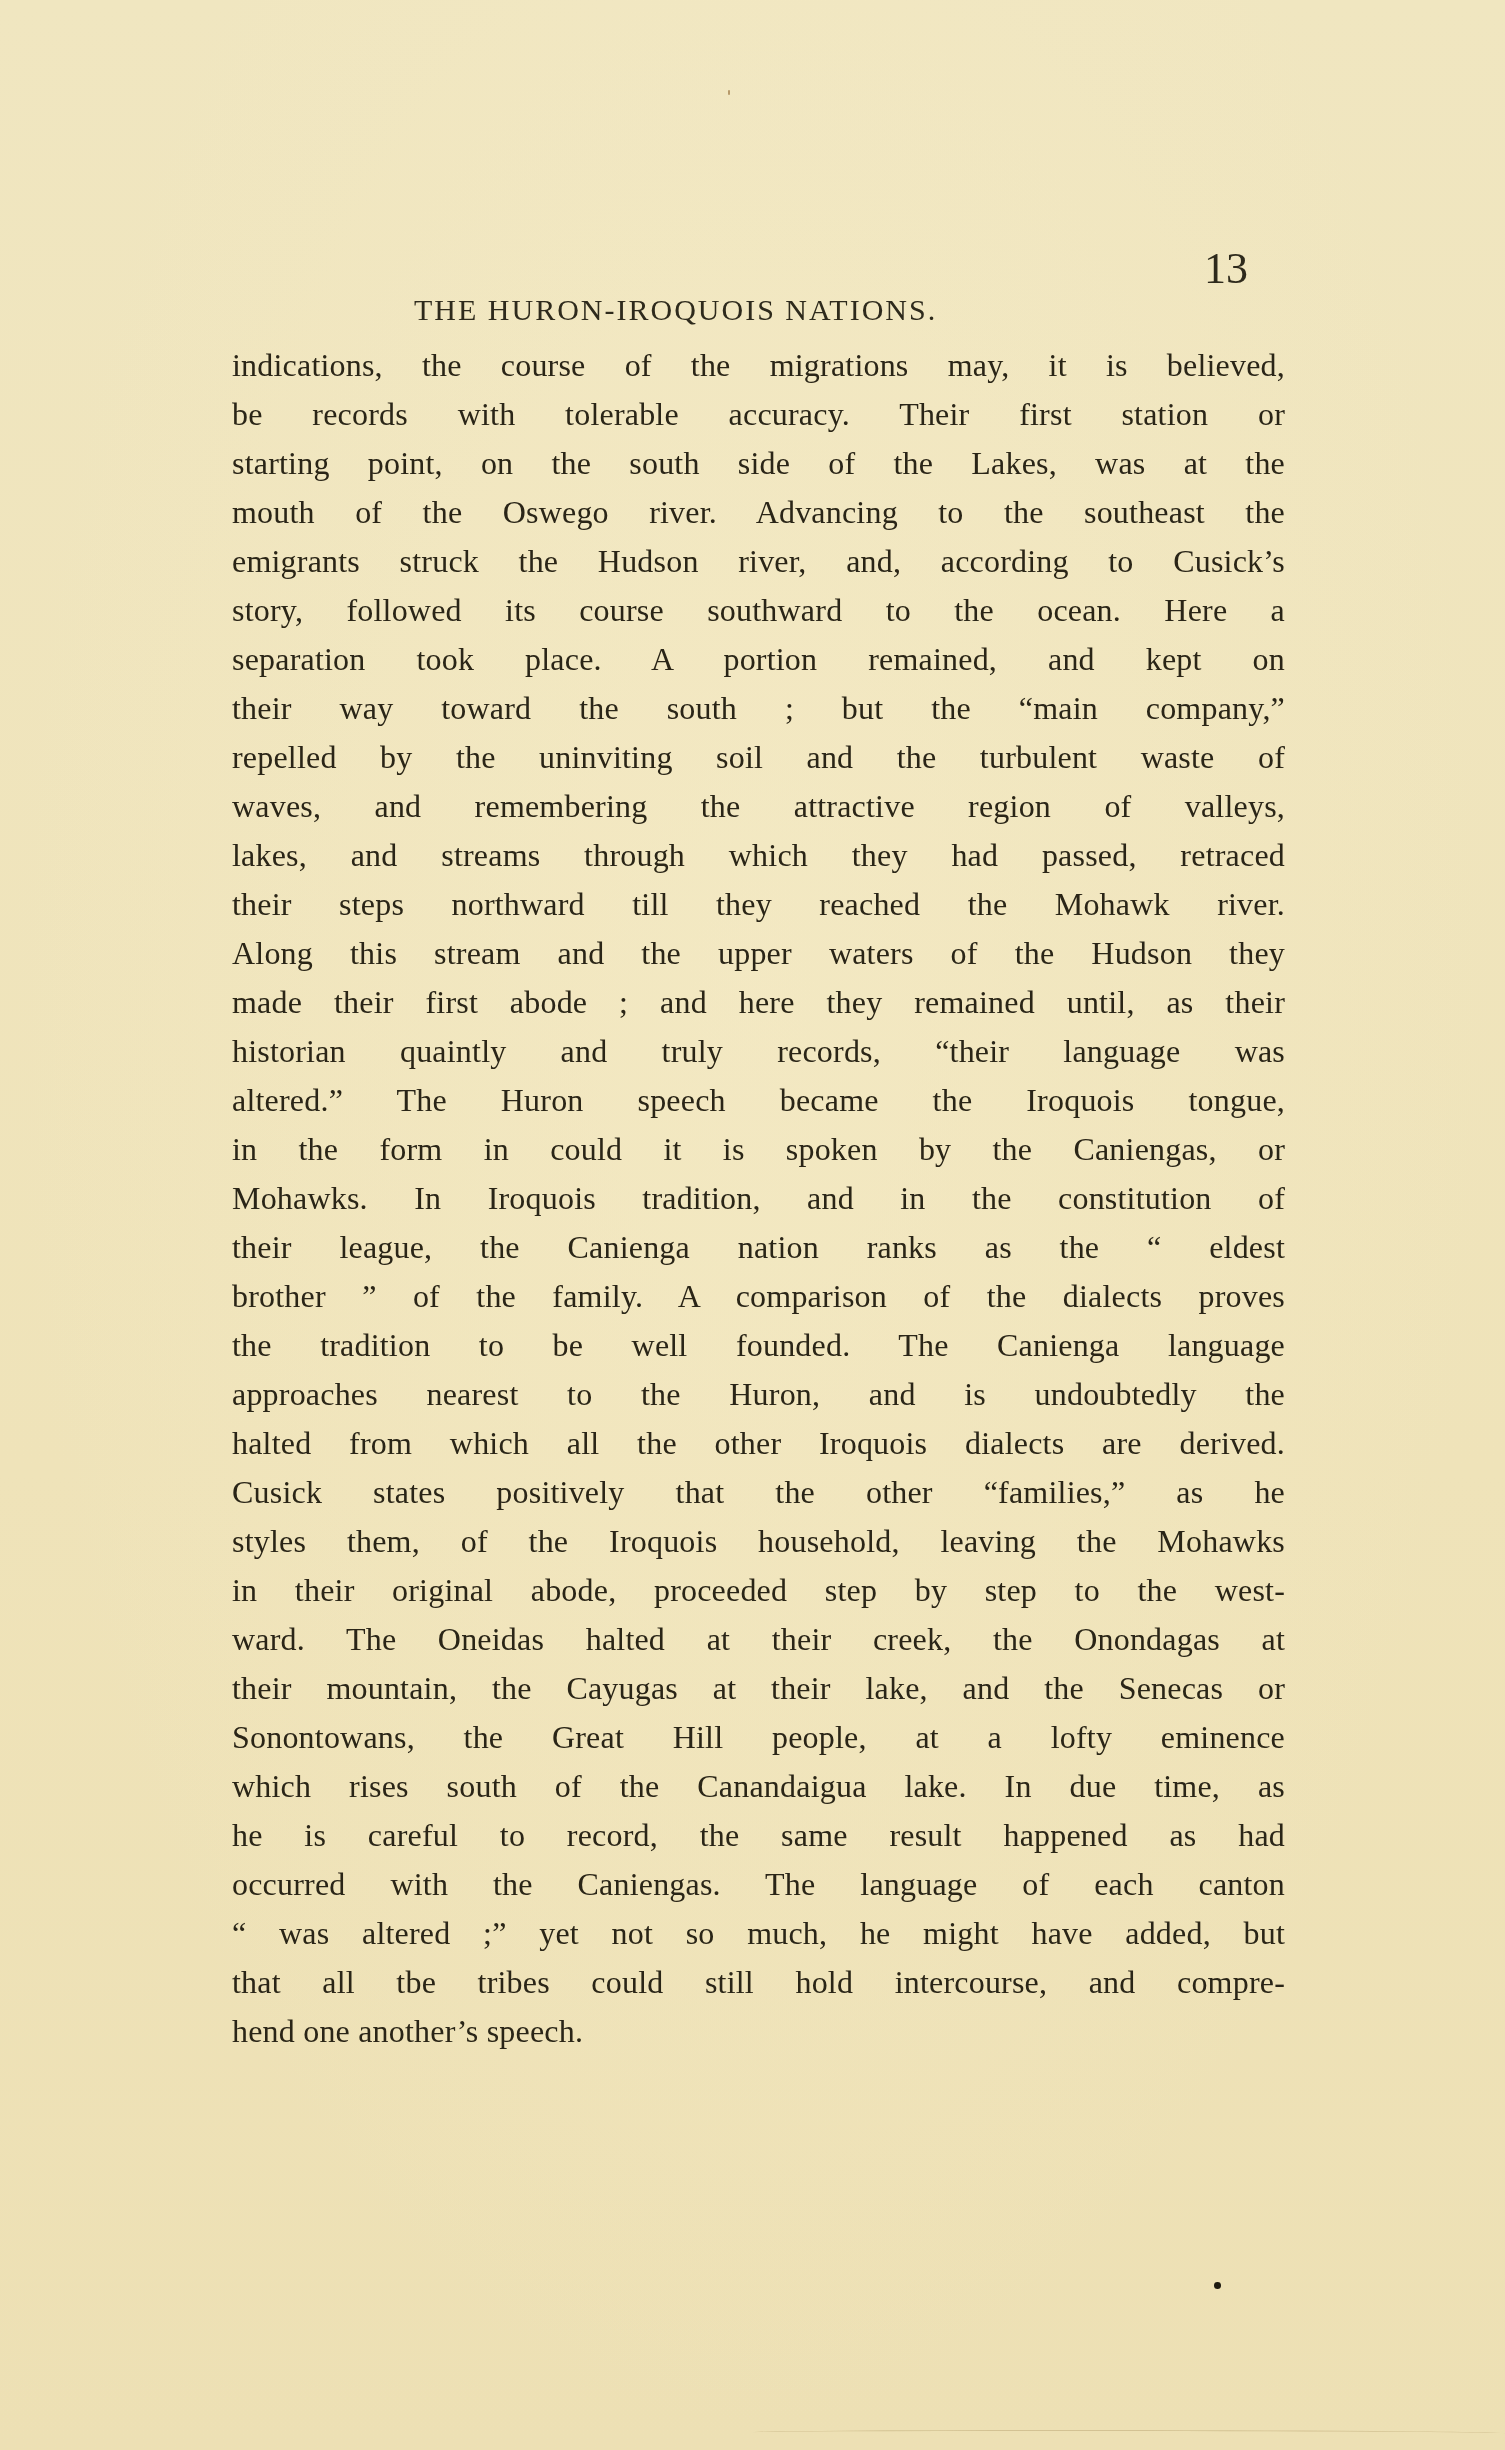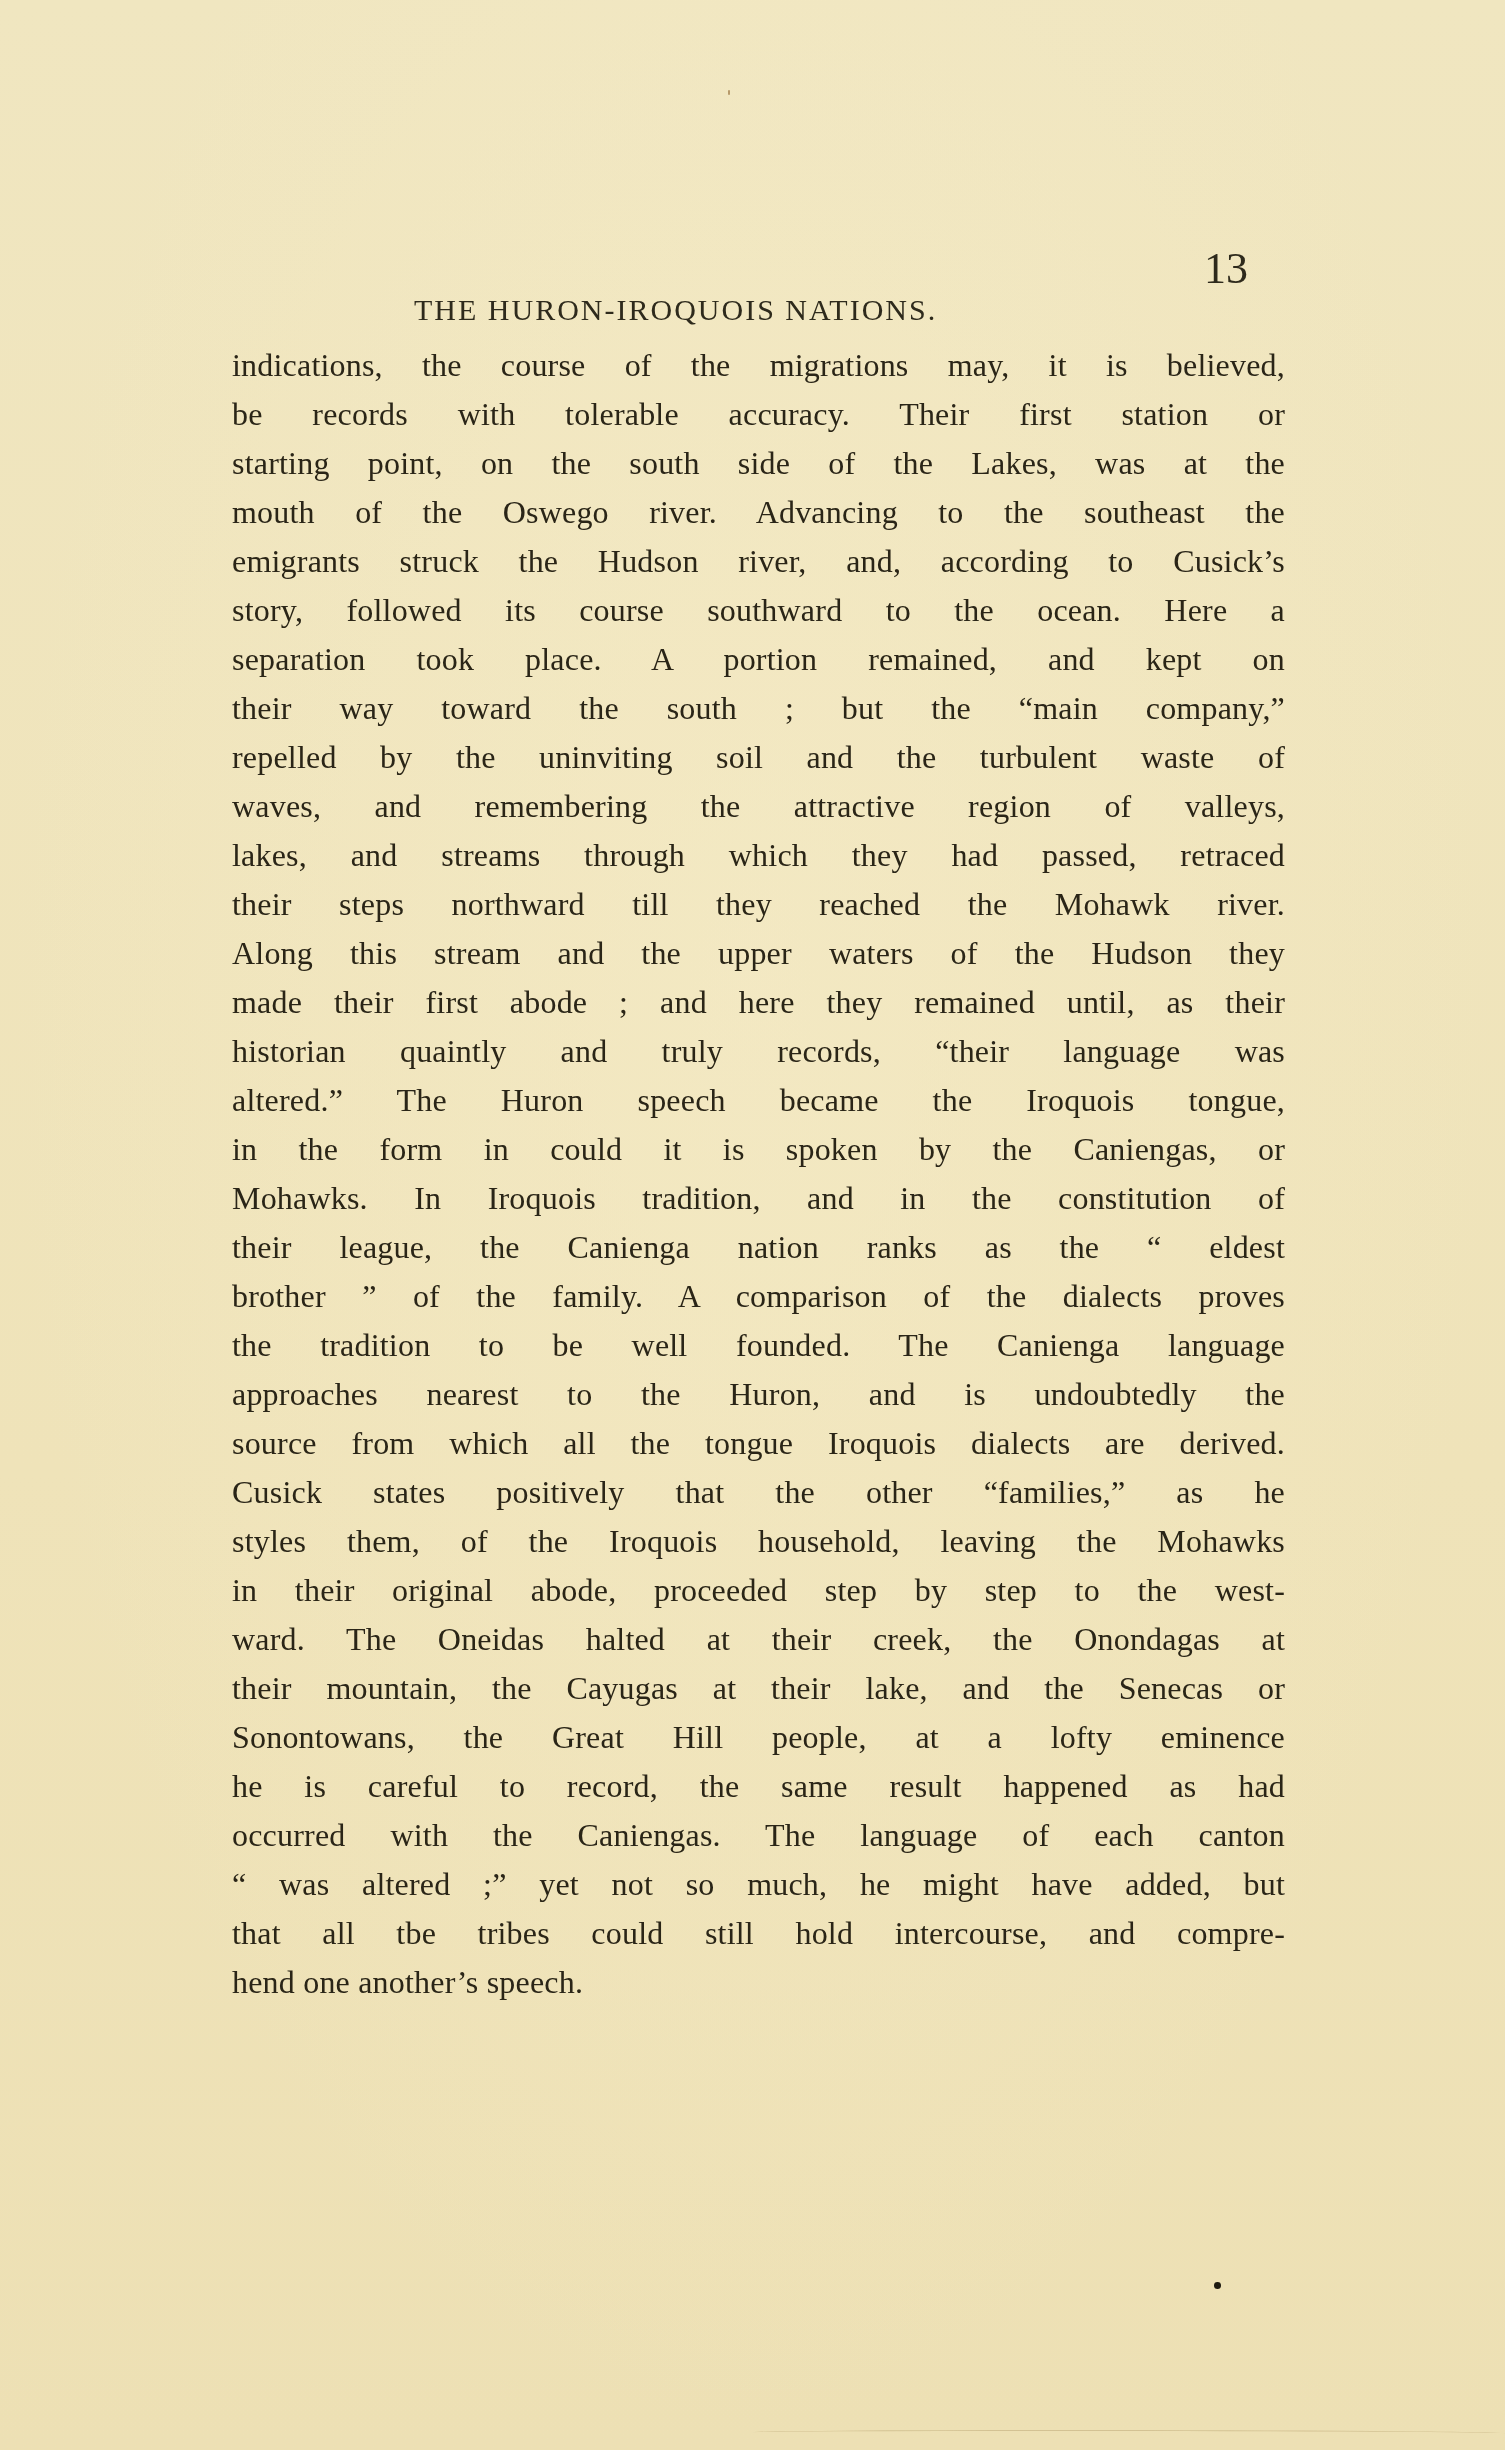--- a/index.html
+++ b/index.html
@@ -114,27 +114,28 @@
   <span class="line">Along this stream and the upper waters of the Hudson they</span>
   <span class="line">made their first abode ; and here they remained until, as their</span>
   <span class="line">historian quaintly and truly records, “their language was</span>
   <span class="line">altered.” The Huron speech became the Iroquois tongue,</span>
   <span class="line">in the form in could it is spoken by the Caniengas, or</span>
   <span class="line">Mohawks. In Iroquois tradition, and in the constitution of</span>
   <span class="line">their league, the Canienga nation ranks as the “ eldest</span>
   <span class="line">brother ” of the family. A comparison of the dialects proves</span>
   <span class="line">the tradition to be well founded. The Canienga language</span>
   <span class="line">approaches nearest to the Huron, and is undoubtedly the</span>
-  <span class="line">source from which all the tongue Iroquois dialects are derived.</span>
+  <span class="line">halted from which all the other Iroquois dialects are derived.</span>
   <span class="line">Cusick states positively that the other “families,” as he</span>
   <span class="line">styles them, of the Iroquois household, leaving the Mohawks</span>
   <span class="line">in their original abode, proceeded step by step to the west-</span>
   <span class="line">ward. The Oneidas halted at their creek, the Onondagas at</span>
   <span class="line">their mountain, the Cayugas at their lake, and the Senecas or</span>
   <span class="line">Sonontowans, the Great Hill people, at a lofty eminence</span>
+  <span class="line">which rises south of the Canandaigua lake. In due time, as</span>
   <span class="line">he is careful to record, the same result happened as had</span>
   <span class="line">occurred with the Caniengas. The language of each canton</span>
   <span class="line">“ was altered ;” yet not so much, he might have added, but</span>
   <span class="line">that all tbe tribes could still hold intercourse, and compre-</span>
   <span class="line last">hend one another’s speech.</span>
 </div>
 
 <div class="speck" style="left:1214px; top:2282px; width:6.8px; height:6.8px;"></div>
 <div class="speck" style="left:728px; top:90px; width:2.3px; height:4.5px; background:#b79a6a; border-radius:1.5px;"></div>
 <div class="edge-tear"></div>

